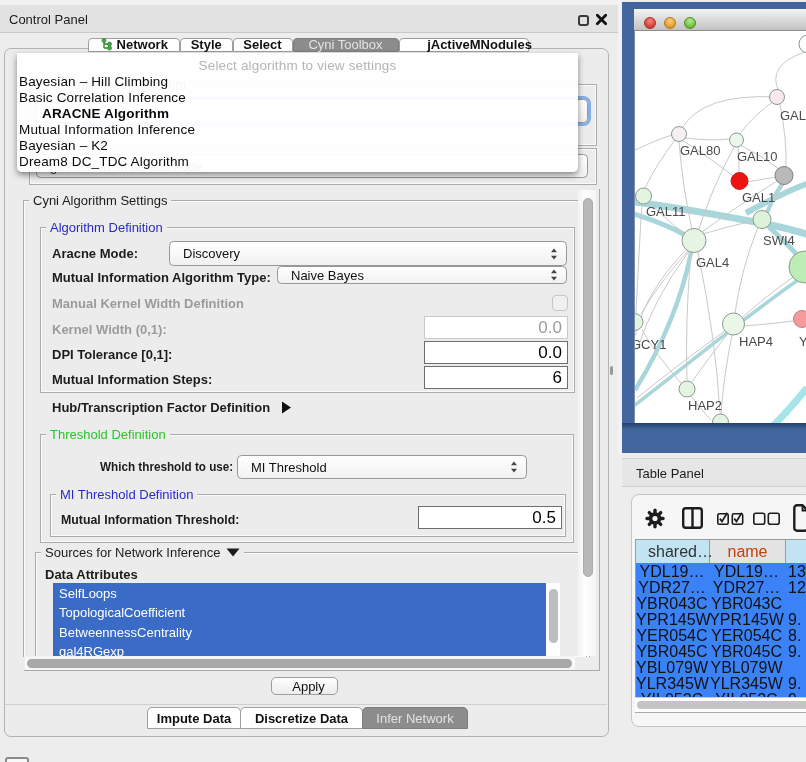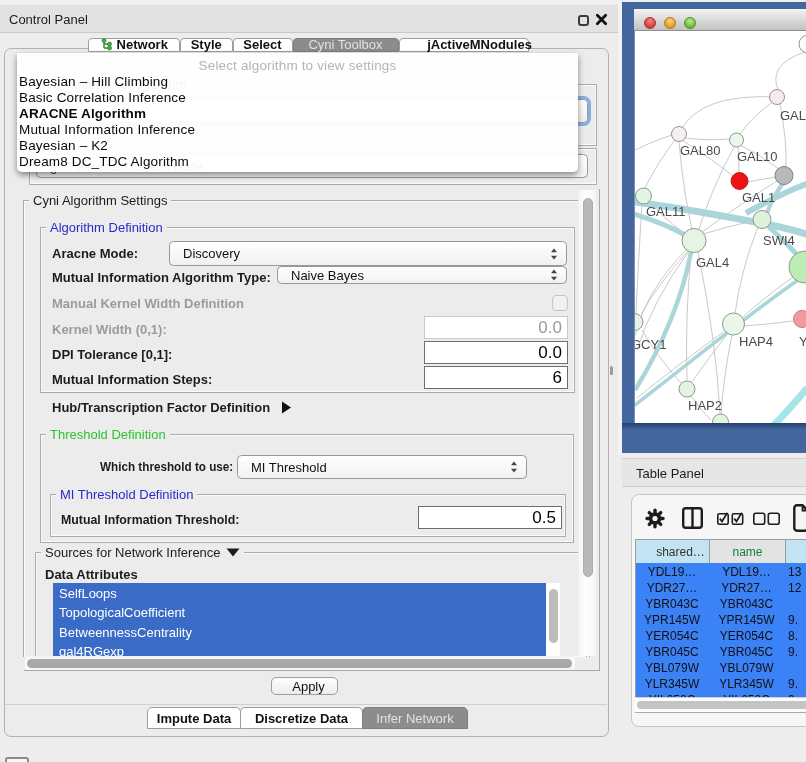--- a/index.html
+++ b/index.html
@@ -17,21 +17,21 @@
 .combo .sp{position:absolute;right:8px;top:50%;margin-top:-6px;width:8px;height:12px;}
 .fld{position:absolute;background:#fff;box-sizing:border-box;font-size:17px;
  display:flex;align-items:center;justify-content:flex-end;padding-right:5px;}
 .tabt{position:absolute;top:37.5px;height:14.5px;background:#fff;border:1px solid #9f9f9f;
  border-radius:4px 4px 0 0;box-sizing:border-box;display:flex;align-items:center;justify-content:center;
  font-size:13px;font-weight:bold;color:#111;}
 .btab{position:absolute;top:707px;height:22px;background:#fff;border:1px solid #9f9f9f;
  border-radius:5px 5px 0 0;box-sizing:border-box;display:flex;align-items:center;justify-content:center;
  font-size:13px;font-weight:bold;color:#111;}
 .dd-it{height:16px;line-height:16px;font-size:13.5px;letter-spacing:0.15px;color:#0a0a0a;padding-left:2px;white-space:pre;}
-.cell{position:absolute;height:16px;line-height:16px;font-size:12px;color:#111;text-align:center;}
+.cell{position:absolute;height:16px;line-height:16px;font-size:16px;color:#111;text-align:center;}
 </style>
 </head>
 <body>
 
 <div class="ab" style="left:0;top:0;width:618px;height:5px;background:#f0f0f0;"></div>
 <div class="ab" style="left:0;top:5px;width:618px;height:27px;background:#e2e2e2;border-bottom:1px solid #c9c9c9;"></div>
 <div class="ab r13" style="left:9px;top:12px;">Control Panel</div>
 
 <div class="ab" style="left:578px;top:15px;width:7px;height:7px;border:2px solid #3a3a3a;border-radius:3px;"></div>
 <svg class="ab" style="left:595px;top:13px;" width="13" height="13" viewBox="0 0 14 14">
@@ -60,21 +60,21 @@
 <div class="combo" style="left:36px;top:154px;width:552px;height:24px;">
  <span class="ct" style="color:#333;">galFiltered.sif default node</span>
   </div>
 
 <div class="ab" style="left:17px;top:53px;width:561px;height:119px;background:rgba(255,255,255,0.95);
  border-radius:0 0 5px 5px;box-shadow:0 3px 6px rgba(0,0,0,0.45);"></div>
 <div class="ab" style="left:17px;top:58px;width:561px;">
  <div class="dd-it" style="text-align:center;padding-left:0;color:#b5b5b5;">Select algorithm to view settings</div>
  <div class="dd-it">Bayesian – Hill Climbing</div>
  <div class="dd-it">Basic Correlation Inference</div>
- <div class="dd-it" style="font-weight:bold;">ARACNE Algorithm</div>
+ <div class="dd-it" style="font-weight:bold;margin-left:23px;">ARACNE Algorithm</div>
  <div class="dd-it">Mutual Information Inference</div>
  <div class="dd-it">Bayesian – K2</div>
  <div class="dd-it">Dream8 DC_TDC Algorithm</div>
 </div>
 
 <div class="ab" style="left:24px;top:189px;width:575px;height:481px;border-right:1px solid #a9a9a9;border-bottom:1px solid #a9a9a9;"></div>
 
 <div class="fs" style="left:23px;top:200px;width:565px;height:456px;border-bottom:none;">
  <span class="lg" style="color:#1c1c1c;">Cyni Algorithm Settings</span>
   </div>
@@ -278,21 +278,21 @@
 <svg class="ab" style="left:793px;top:504px;" width="16" height="28" viewBox="0 0 16 28">
  <path d="M4 1.3 L9.5 1.3 L14.7 6.5 L14.7 24 A2.7 2.7 0 0 1 12 26.7 L4 26.7 A2.7 2.7 0 0 1 1.3 24 L1.3 4 A2.7 2.7 0 0 1 4 1.3 Z" fill="none" stroke="#1d1d1d" stroke-width="2.4"></path>
  <path d="M9.5 1.3 L9.5 6.5 L14.7 6.5" fill="none" stroke="#1d1d1d" stroke-width="1.8"></path>
 </svg>
 
 <div class="ab" style="left:635px;top:539px;width:171px;height:158px;background:#fff;border-left:1px solid #9b9b9b;border-top:1px solid #9b9b9b;overflow:hidden;box-sizing:border-box;">
  <div class="ab" style="left:0;top:0;width:73px;height:23px;background:#c2e4f2;border-right:1px solid #9b9b9b;border-bottom:1px solid #9b9b9b;"></div>
  <div class="ab" style="left:74px;top:0;width:75px;height:23px;background:#e3e3e3;border-right:1px solid #9b9b9b;border-bottom:1px solid #9b9b9b;"></div>
  <div class="ab" style="left:150px;top:0;width:22px;height:23px;background:#c2e4f2;border-bottom:1px solid #9b9b9b;"></div>
  <div class="cell" style="left:8px;top:4px;width:73px;color:#333;">shared…</div>
- <div class="cell" style="left:74px;top:4px;width:75px;color:#15803d;">name</div>
+ <div class="cell" style="left:74px;top:4px;width:75px;color:#c2410c;">name</div>
 </div>
 <div class="ab" style="left:636px;top:563px;width:170px;height:134px;overflow:hidden;background:#3b82f6;font-size:13px;">
  <div class="cell" style="left:0;top:1px;width:72px;">YDL19…</div>
     <div class="cell" style="left:73px;top:1px;width:75px;">YDL19…</div>
     <div class="cell" style="left:152px;top:1px;width:30px;text-align:left;">13</div>
  <div class="cell" style="left:0;top:17px;width:72px;">YDR27…</div>
     <div class="cell" style="left:73px;top:17px;width:75px;">YDR27…</div>
     <div class="cell" style="left:152px;top:17px;width:30px;text-align:left;">12</div>
  <div class="cell" style="left:0;top:33px;width:72px;">YBR043C</div>
     <div class="cell" style="left:73px;top:33px;width:75px;">YBR043C</div>

